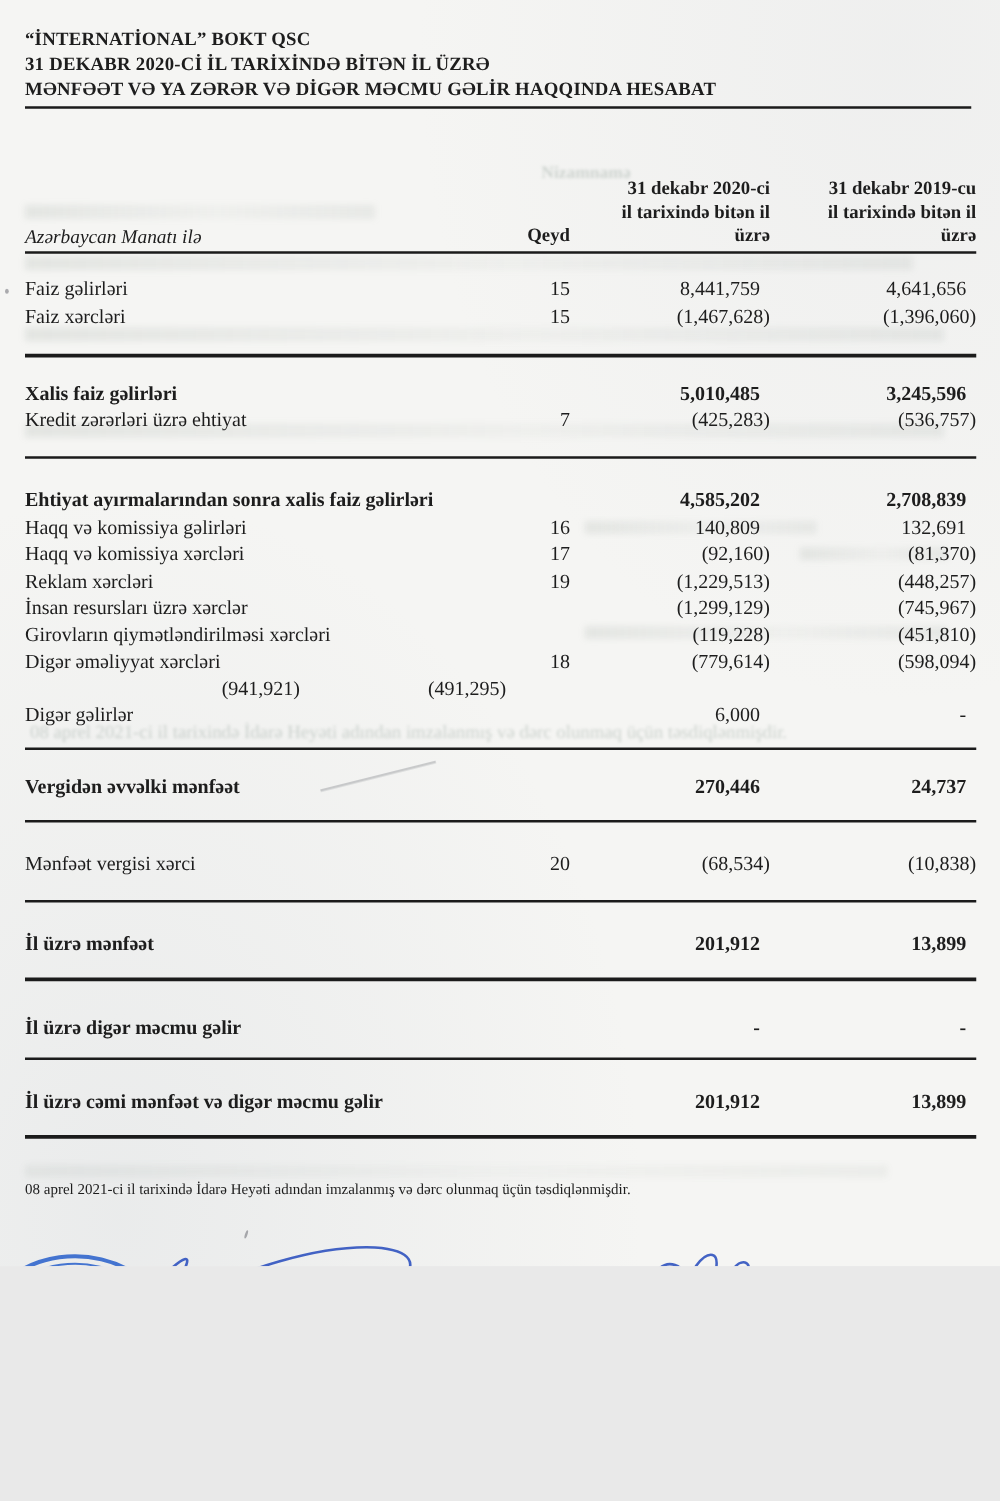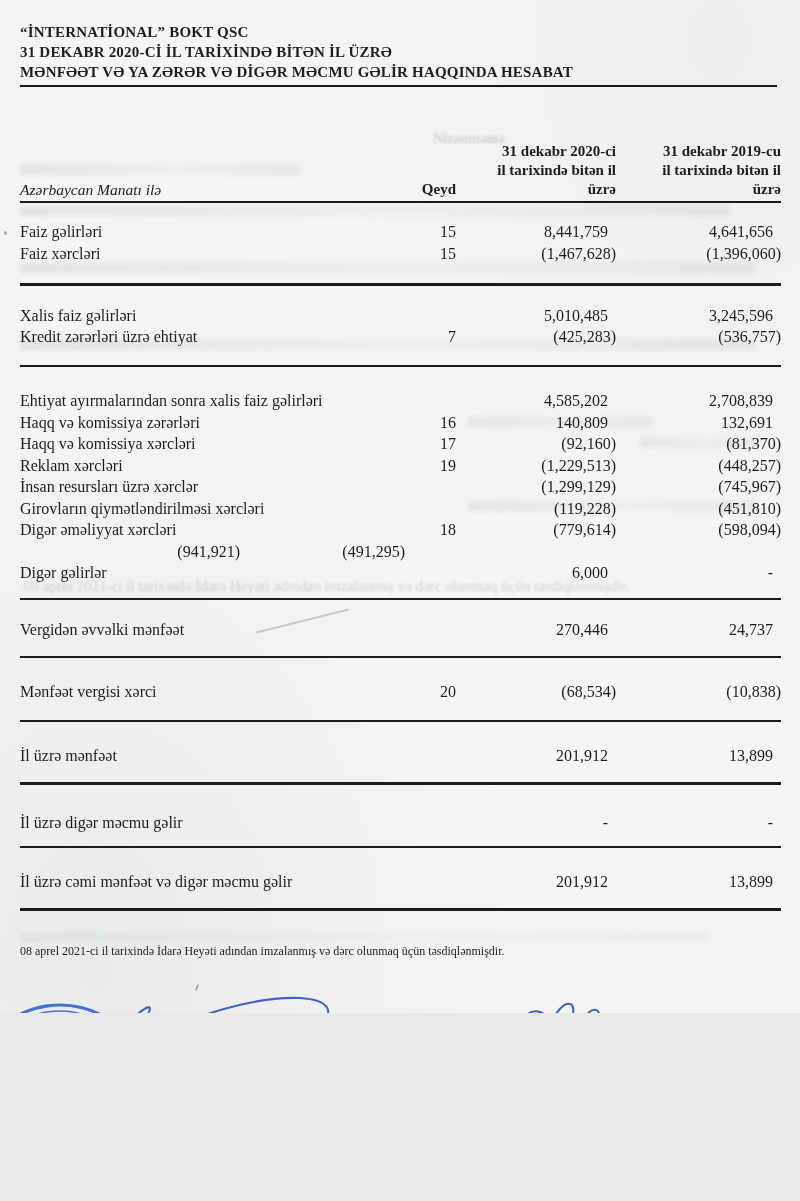--- a/index.html
+++ b/index.html
@@ -37,21 +37,21 @@
   .sec1{padding:19px 0 17px}
   .sec2{padding:23px 0 14px}
   .sec3{padding:19px 0 15px}
   .sec4{padding:23px 0 17px}
   .sec5{padding:23px 0 15px}
   .sec6{padding:27px 0 12px}
   .sec7{padding:23px 0 15px}
   .rule{height:2.5px;background:var(--rule)}
   .rule.thick{height:3.5px}
   .trow{display:flex;height:21.5px;line-height:21.5px;font-size:16px}
-  .trow.b{font-weight:normal}
+  .trow.b{font-weight:bold}
   .lbl{flex:1;white-space:nowrap}
   .note{width:60px;text-align:right}
   .v1{width:160px;text-align:right}
   .v2{width:165px;text-align:right}
   .np{padding-right:8px}
   
   #approval{position:absolute;top:944px;left:20px;width:772px;font-size:12px;z-index:2}
   .sigline{position:absolute;top:1063px;height:1.6px;background:#2e2e2e;z-index:2}
   #sig-l{left:20px;width:357px}
   #sig-r{left:443px;width:270px}
@@ -163,21 +163,21 @@
         </div>
         <div class="rule"></div>
         <div class="sec sec2">
           <div class="trow b">
             <div class="lbl">Ehtiyat ayırmalarından sonra xalis faiz gəlirləri</div>
             <div class="note"></div>
             <div class="v1 np">4,585,202</div>
             <div class="v2 np">2,708,839</div>
           </div>
           <div class="trow">
-            <div class="lbl">Haqq və komissiya zərərləri</div>
+            <div class="lbl">Haqq və komissiya gəlirləri</div>
             <div class="note">16</div>
             <div class="v1 np">140,809</div>
             <div class="v2 np">132,691</div>
           </div>
           <div class="trow">
             <div class="lbl">Haqq və komissiya xərcləri</div>
             <div class="note">17</div>
             <div class="v1">(92,160)</div>
             <div class="v2">(81,370)</div>
           </div>

